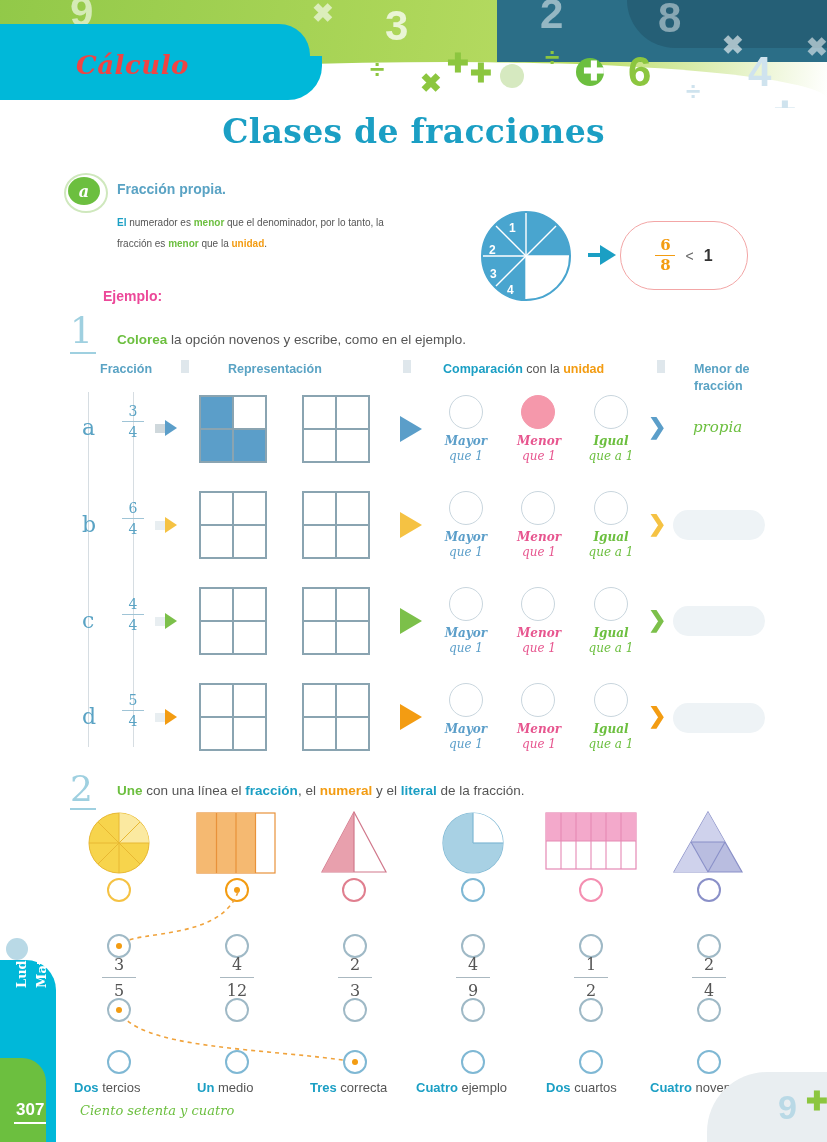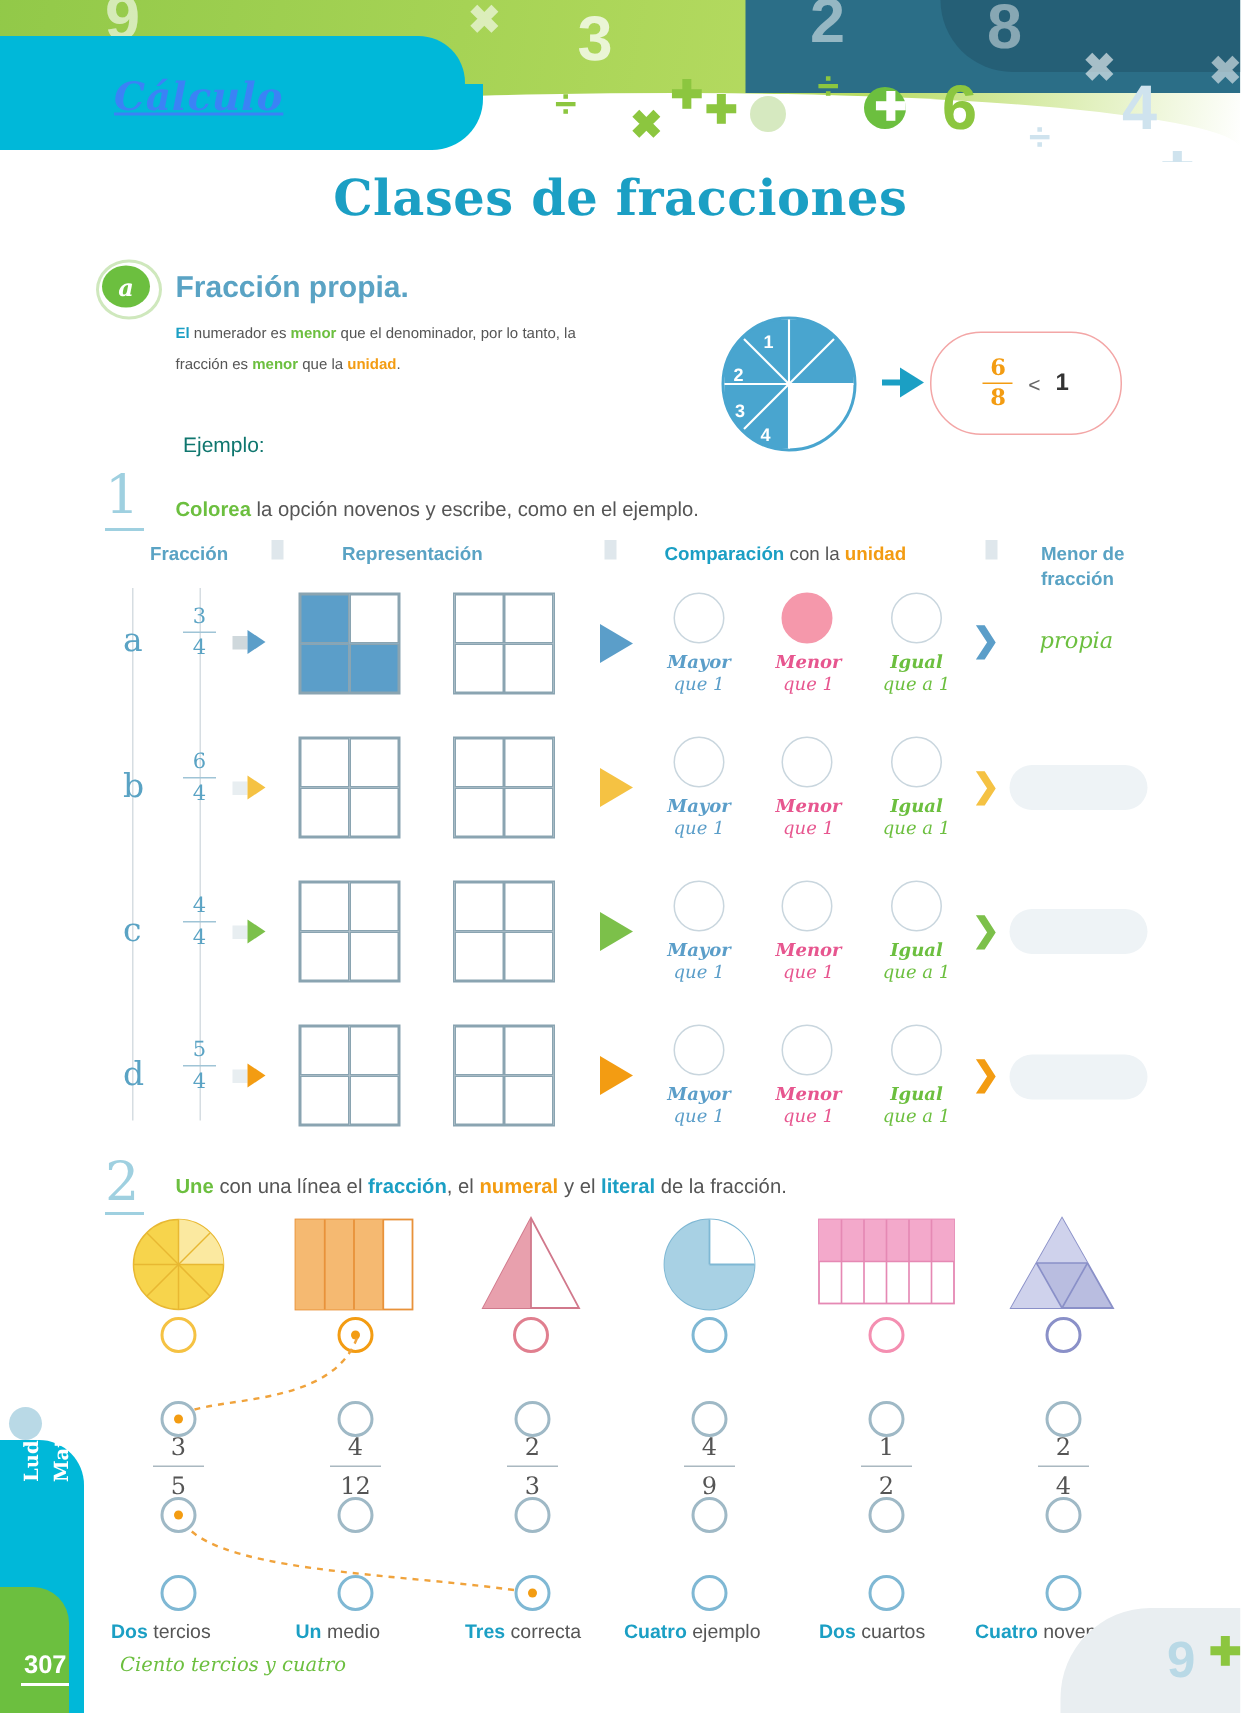--- a/index.html
+++ b/index.html
@@ -47,23 +47,22 @@
     position:absolute; left:-40px; top:56px; width:362px; height:44px;
     background:#00b8d9;
     border-bottom-right-radius: 34px;
   }
   .cyan-title {
     position:absolute; left:76px; top:50px;
     font-family: "DejaVu Serif", serif;
     font-style: italic;
     font-weight: 700;
     font-size: 26px;
-    color: #3b82f6;
+    color: #ef4444;
     letter-spacing:.5px;
-    text-decoration:underline;
   }
   .deco {
     position:absolute;
     font-family:"Liberation Sans", sans-serif;
     font-weight:700;
     color:rgba(255,255,255,.55);
     pointer-events:none;
     user-select:none;
   }
   .deco.num { font-size:42px; }
@@ -95,32 +94,32 @@
     font-weight:700;
     font-size:16px;
     display:flex; align-items:center; justify-content:center;
   }
   .sec-a-badge::after{
     content:""; position:absolute; left:-4px; top:-4px; width:40px; height:36px;
     border:2px solid #cfe8bd; border-radius:50%;
   }
   .sec-a-title {
     position:absolute; left:117px; top:181px;
-    font-size:20px; color:#5aa3c4; font-weight:600;
+    font-size:14px; color:#5aa3c4; font-weight:600;
   }
   .sec-a-text {
     position:absolute; left:117px; top:212px; width:300px;
     font-size:10px; color:#555; line-height:21px;
   }
   .sec-a-text b.blue { color:#1b9fc4; font-weight:700; }
   .sec-a-text .green { color:#6cbf3f; font-weight:600; }
   .sec-a-text .orange { color:#f39c12; font-weight:600; }
   .ejemplo {
-    position:absolute; left:122px; top:288px;
-    font-size:14px; color:#0f766e; font-weight:400;
+    position:absolute; left:103px; top:288px;
+    font-size:14px; color:#ec4899; font-weight:700;
   }
 
   
   .pie-wrap { position:absolute; left:481px; top:211px; width:90px; height:90px; }
   .pie {
     position:absolute; left:0; top:0; width:90px; height:90px; border-radius:50%;
     background: conic-gradient(#49a5cf 0deg 90deg, #ffffff 90deg 180deg, #49a5cf 180deg 360deg);
     border:2px solid #49a5cf;
   }
   .pie-lines { position:absolute; left:0; top:0; width:90px; height:90px; }
@@ -712,19 +711,19 @@
 <div class="word" style="left:650px; top:1080px;">
   <b>Cuatro</b><span> novenos</span>
 </div>
 
 <div class="side-tab"></div>
 <div class="side-tab-inner"></div>
 <div class="side-label">Ludi</div>
 <div class="side-label2">Matic 5</div>
 <div class="page-num">307</div>
 <div class="page-num-rule"></div>
-<div class="footer-words">Ciento tercios y cuatro</div>
+<div class="footer-words">Ciento setenta y cuatro</div>
 
 <div class="circle-deco" style="left:6px; top:938px; width:22px; height:22px; background:#b9d9e6;"></div>
 
 <div class="br-deco"></div>
 <div class="deco num" style="left:778px; top:1088px; color:#b9d9e6; font-size:34px;">9</div>
 <div class="deco small" style="left:806px; top:1086px; color:#8cc63f;">✚</div>
 
 </body></html>

